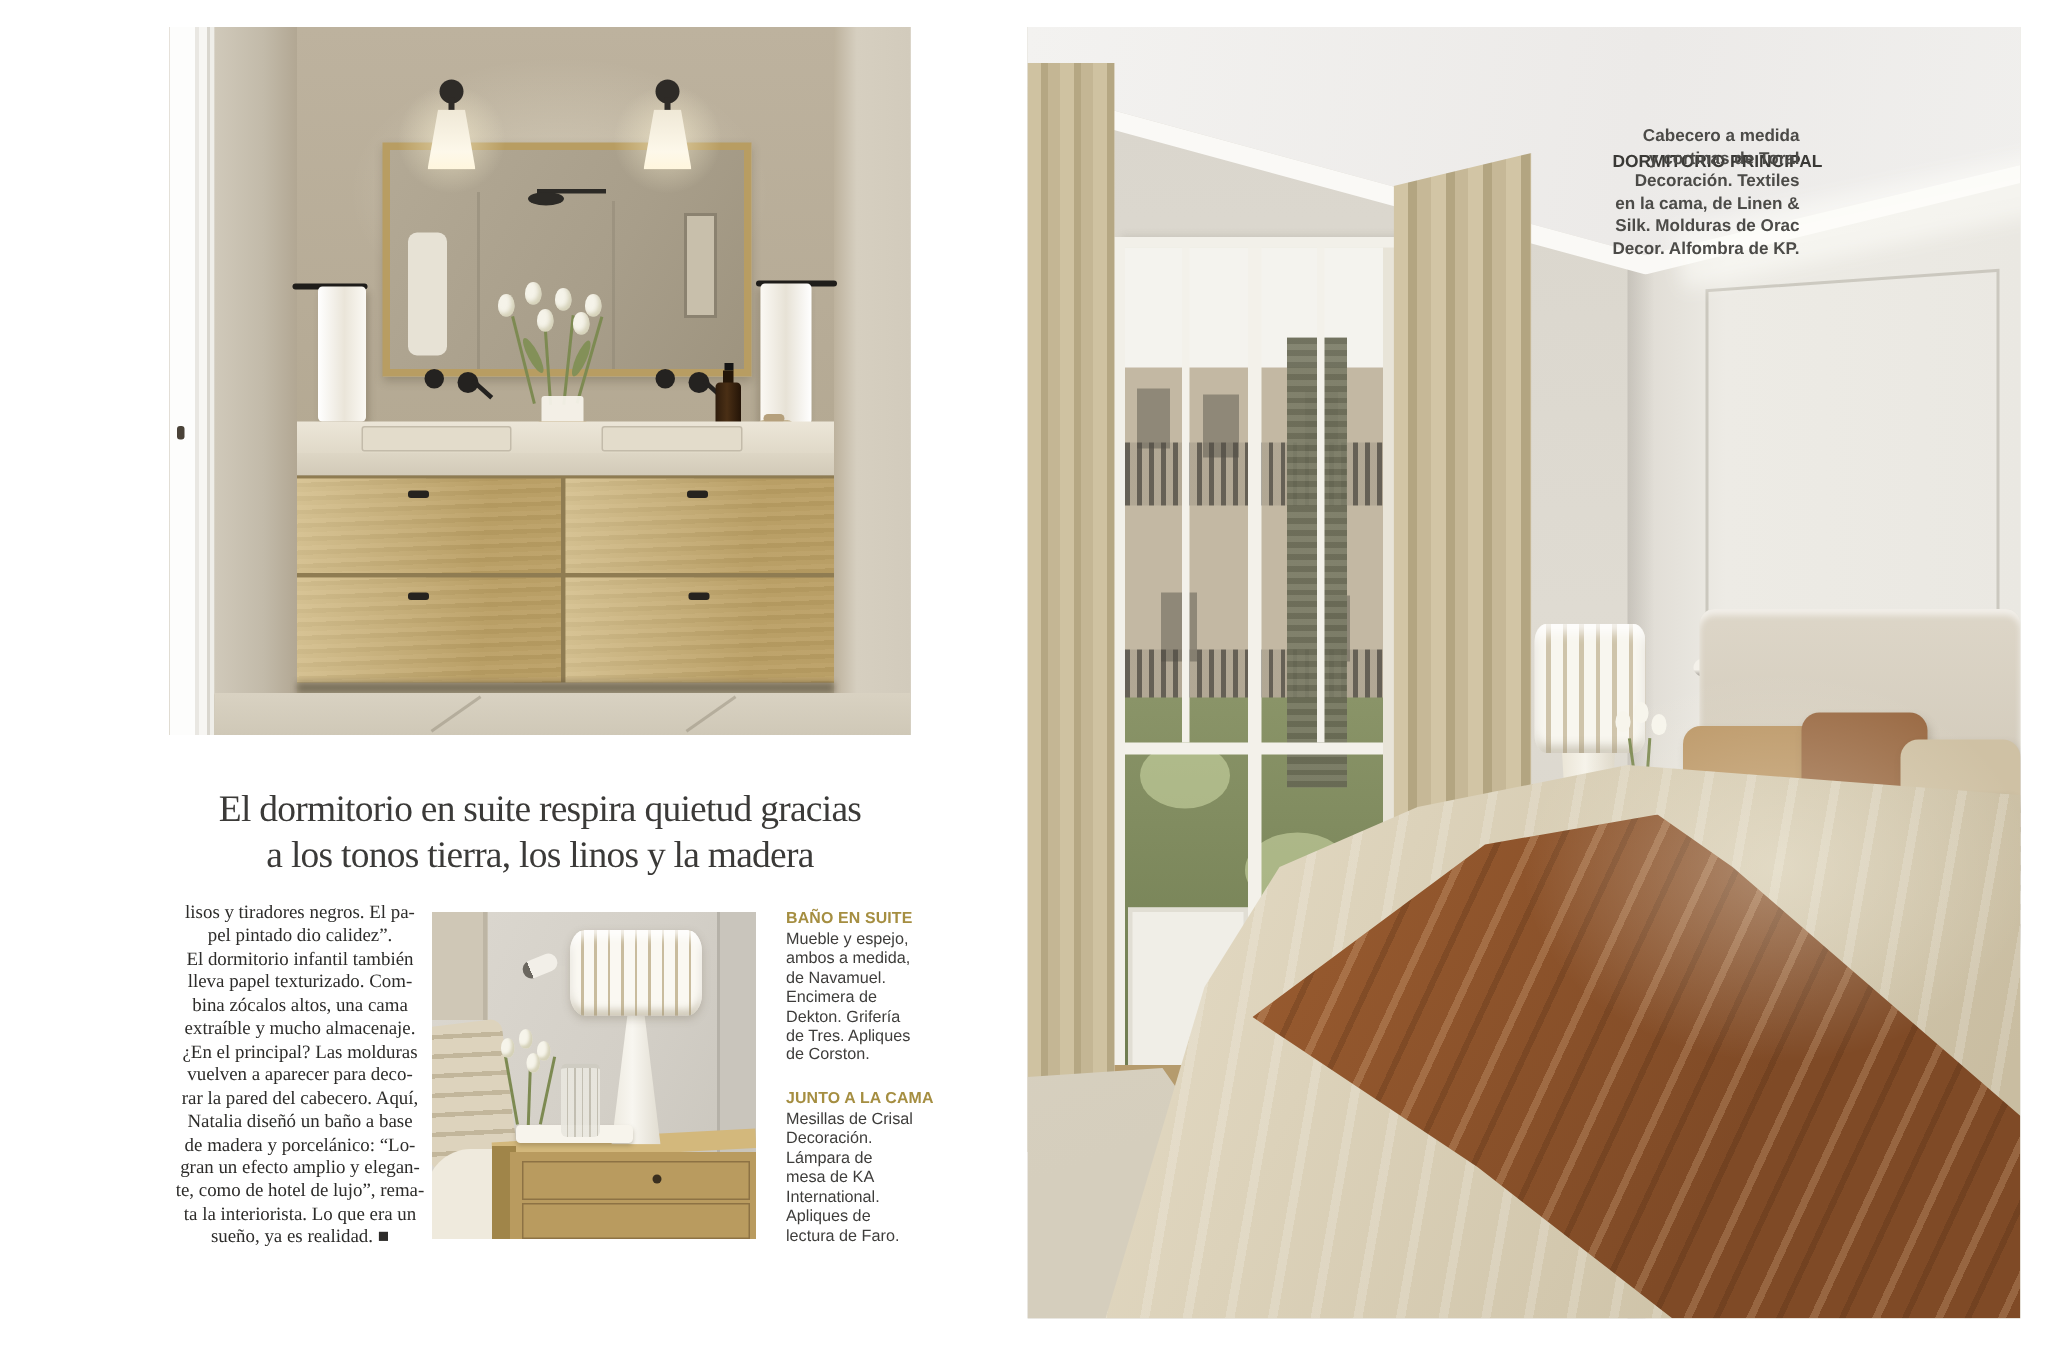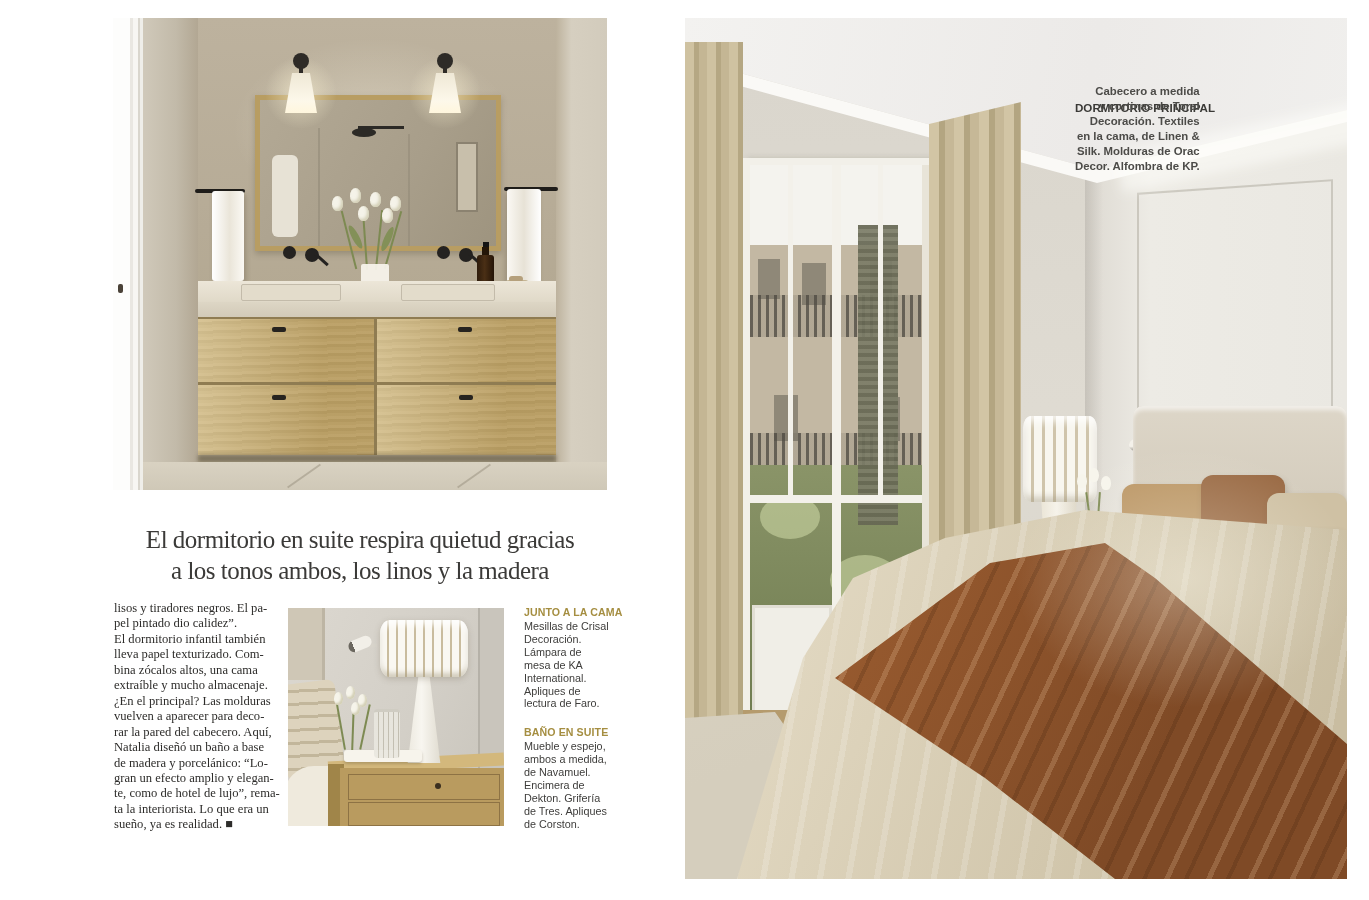--- a/index.html
+++ b/index.html
@@ -8,21 +8,21 @@
   .abs{position:absolute;}
   .photo{position:absolute;overflow:hidden;}
   .photo *{position:absolute;}
 
   
   .headline{left:113px;top:524px;width:494px;text-align:center;
     font-family:"Liberation Serif",serif;font-weight:400;color:#3b3a38;
     font-size:25px;line-height:31px;letter-spacing:-0.5px;white-space:pre;}
   .body-col{left:114px;top:601px;width:172px;
     font-family:"Liberation Serif",serif;font-size:12.6px;line-height:15.45px;
-    color:#2d2c2a;white-space:pre;}
+    color:#2d2c2a;white-space:pre;text-align:center;}
   .captions-col{left:524px;top:606px;width:118px;}
   .cap-block{margin-bottom:16px;}
   .cap-title{font-size:10.6px;font-weight:700;letter-spacing:.1px;color:#a58e41;
     line-height:13px;margin-bottom:1px;white-space:pre;}
   .cap-text{font-size:10.8px;line-height:12.9px;color:#3e3d3b;white-space:pre;}
   .bd-caption{right:52px;top:66px;width:220px;text-align:right;}
   .bd-cap-title{font-size:11.6px;font-weight:700;color:#3a3936;line-height:15px;white-space:pre;margin-top:16px;}
   .bd-cap-text{font-size:11.4px;color:#4c4b48;line-height:15px;white-space:pre;font-weight:bold;}
 
   
@@ -294,57 +294,57 @@
       <div class="bp-pull" style="left:261px;top:78px;"></div>
     </div>
     <div class="bp-shadow"></div>
     <div class="bp-floor">
       <div class="bp-grout" style="left:160px;"></div>
       <div class="bp-grout" style="left:330px;"></div>
     </div>
   </div>
 
   <div class="abs headline">El dormitorio en suite respira quietud gracias
-a los tonos ambos, los linos y la madera</div>
+a los tonos tierra, los linos y la madera</div>
   <div class="abs body-col">lisos y tiradores negros. El pa-
 pel pintado dio calidez”.
 El dormitorio infantil también
 lleva papel texturizado. Com-
 bina zócalos altos, una cama
 extraíble y mucho almacenaje.
 ¿En el principal? Las molduras
 vuelven a aparecer para deco-
 rar la pared del cabecero. Aquí,
 Natalia diseñó un baño a base
 de madera y porcelánico: “Lo-
 gran un efecto amplio y elegan-
 te, como de hotel de lujo”, rema-
 ta la interiorista. Lo que era un
 sueño, ya es realidad. ■</div>
 
   <div class="abs captions-col">
     <div class="cap-block">
+      <div class="cap-title">BAÑO EN SUITE</div>
+      <div class="cap-text">Mueble y espejo,
+ambos a medida,
+de Navamuel.
+Encimera de
+Dekton. Grifería
+de Tres. Apliques
+de Corston.</div>
+    </div>
+    <div class="cap-block">
       <div class="cap-title">JUNTO A LA CAMA</div>
       <div class="cap-text">Mesillas de Crisal
 Decoración.
 Lámpara de
 mesa de KA
 International.
 Apliques de
 lectura de Faro.</div>
-    </div>
-    <div class="cap-block">
-      <div class="cap-title">BAÑO EN SUITE</div>
-      <div class="cap-text">Mueble y espejo,
-ambos a medida,
-de Navamuel.
-Encimera de
-Dekton. Grifería
-de Tres. Apliques
-de Corston.</div>
     </div>
   </div>
 
   <div class="photo lampic">
     <div class="lp-corner"></div>
     <div class="lp-rightwall"></div>
     <div class="lp-headboard"></div>
     <div class="lp-pillow"></div>
     <div class="lp-duvet"></div>
     <div class="lp-sconce-stem"></div>

